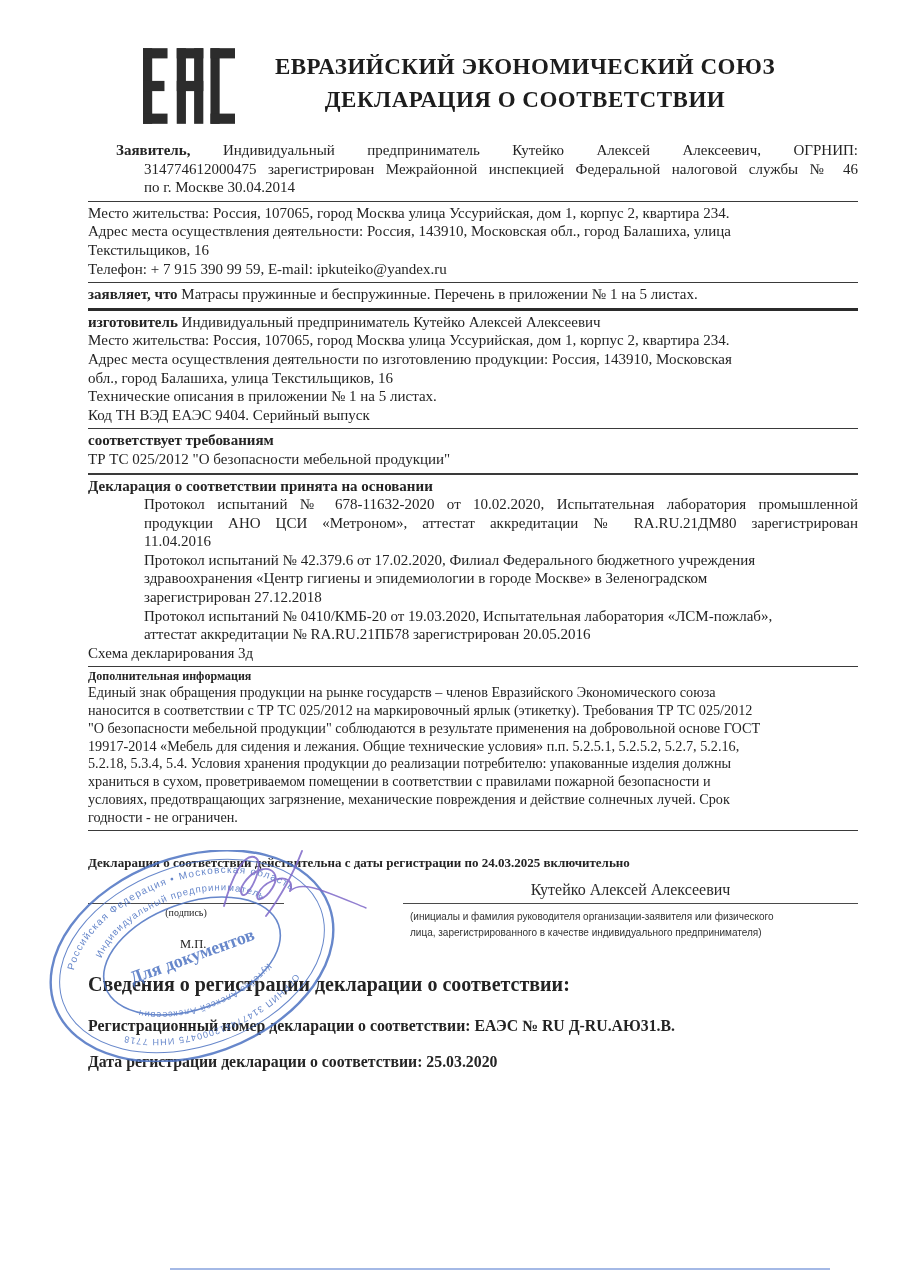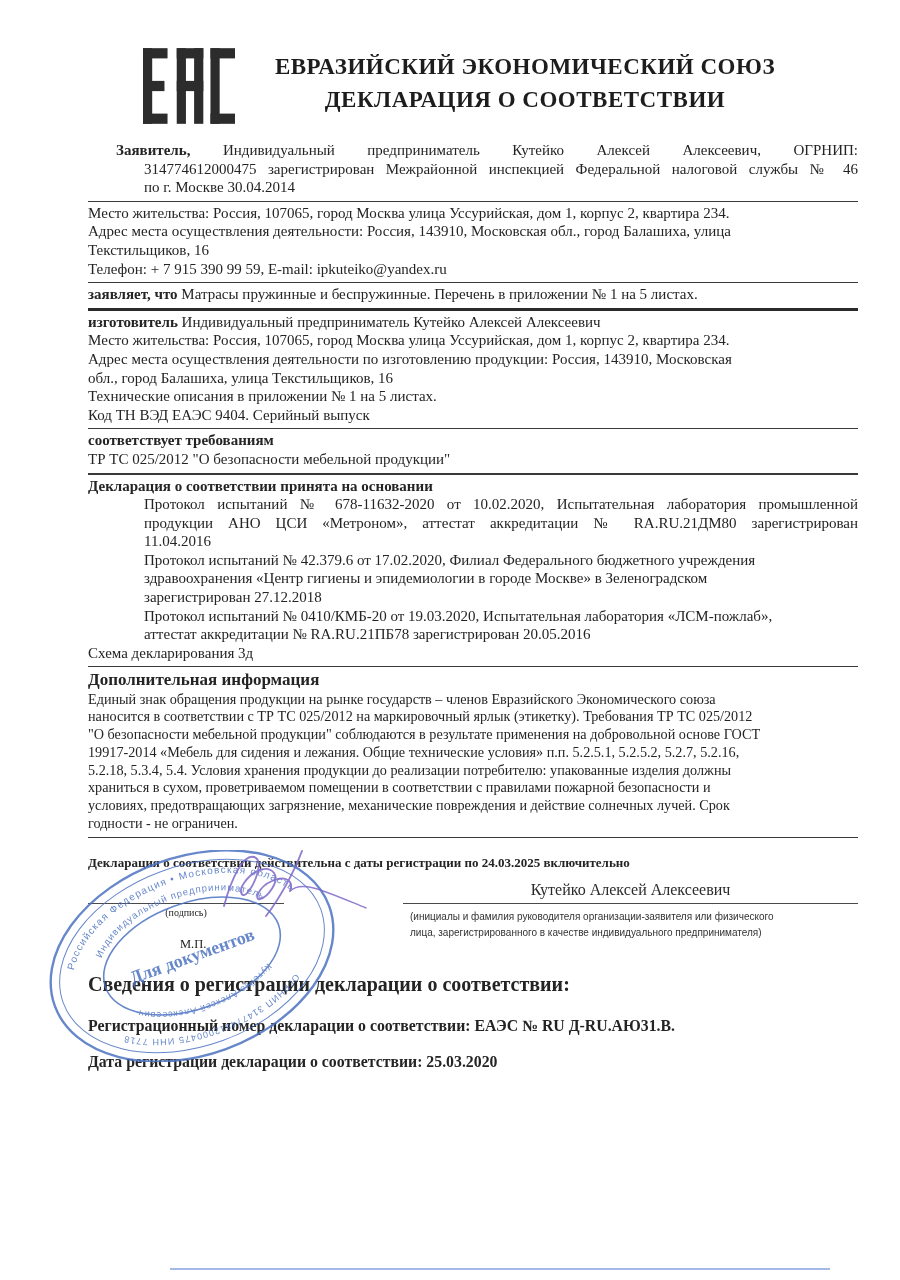--- a/index.html
+++ b/index.html
@@ -136,21 +136,21 @@
           <div>зарегистрирован 27.12.2018</div>
         </div>
       <div>
           <div>Протокол испытаний № 0410/КМБ-20 от 19.03.2020, Испытательная лаборатория «ЛСМ-пожлаб»,</div>
           <div>аттестат аккредитации № RA.RU.21ПБ78 зарегистрирован 20.05.2016</div>
         </div>
       <p>Схема декларирования 3д</p>
     </div>
 
     <div class="sec">
-      <p class="b" style="font-size:17px;">Дополнительная информация</p>
+      <p class="b" style="font-size:12px;">Дополнительная информация</p>
       <div class="addl">
           <div>Единый знак обращения продукции на рынке государств – членов Евразийского Экономического союза</div>
           <div>наносится в соответствии с  ТР ТС 025/2012 на маркировочный ярлык (этикетку). Требования ТР ТС 025/2012</div>
           <div>"О безопасности мебельной продукции" соблюдаются в результате применения на добровольной основе ГОСТ</div>
           <div>19917-2014 «Мебель для сидения и лежания. Общие технические условия» п.п. 5.2.5.1, 5.2.5.2, 5.2.7, 5.2.16,</div>
           <div>5.2.18, 5.3.4, 5.4. Условия хранения продукции до реализации потребителю: упакованные изделия должны</div>
           <div>храниться в сухом, проветриваемом помещении в соответствии с правилами пожарной безопасности и</div>
           <div>условиях, предотвращающих загрязнение, механические повреждения и действие солнечных лучей.  Срок</div>
           <div>годности - не ограничен.</div>
         </div>

